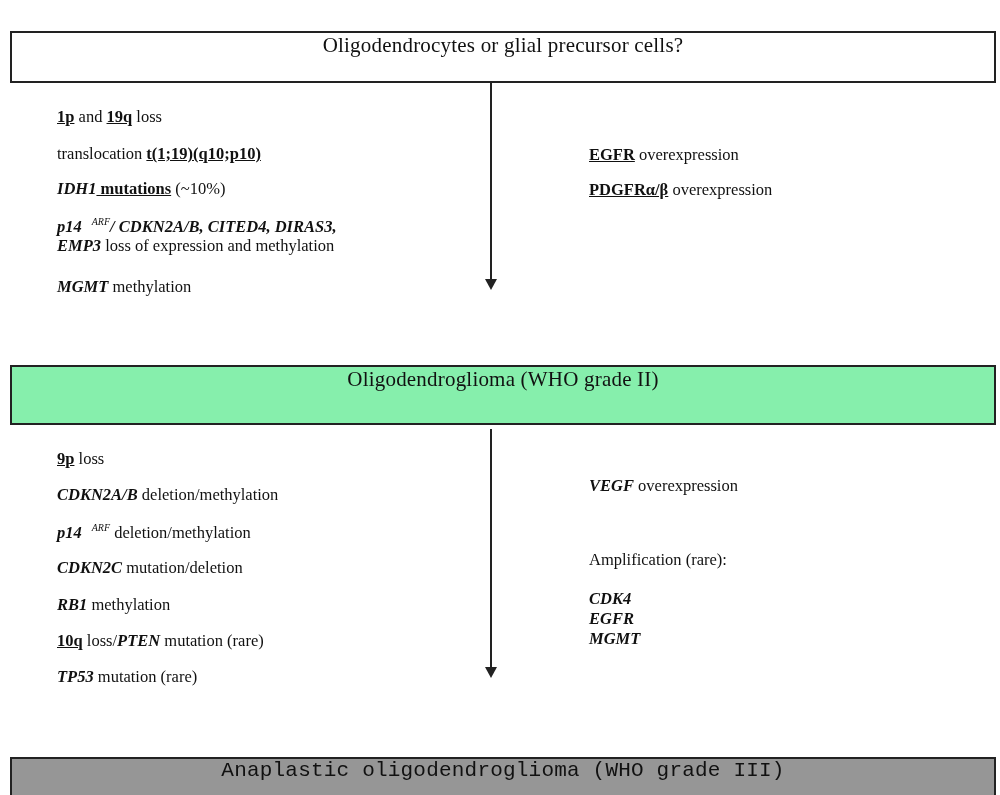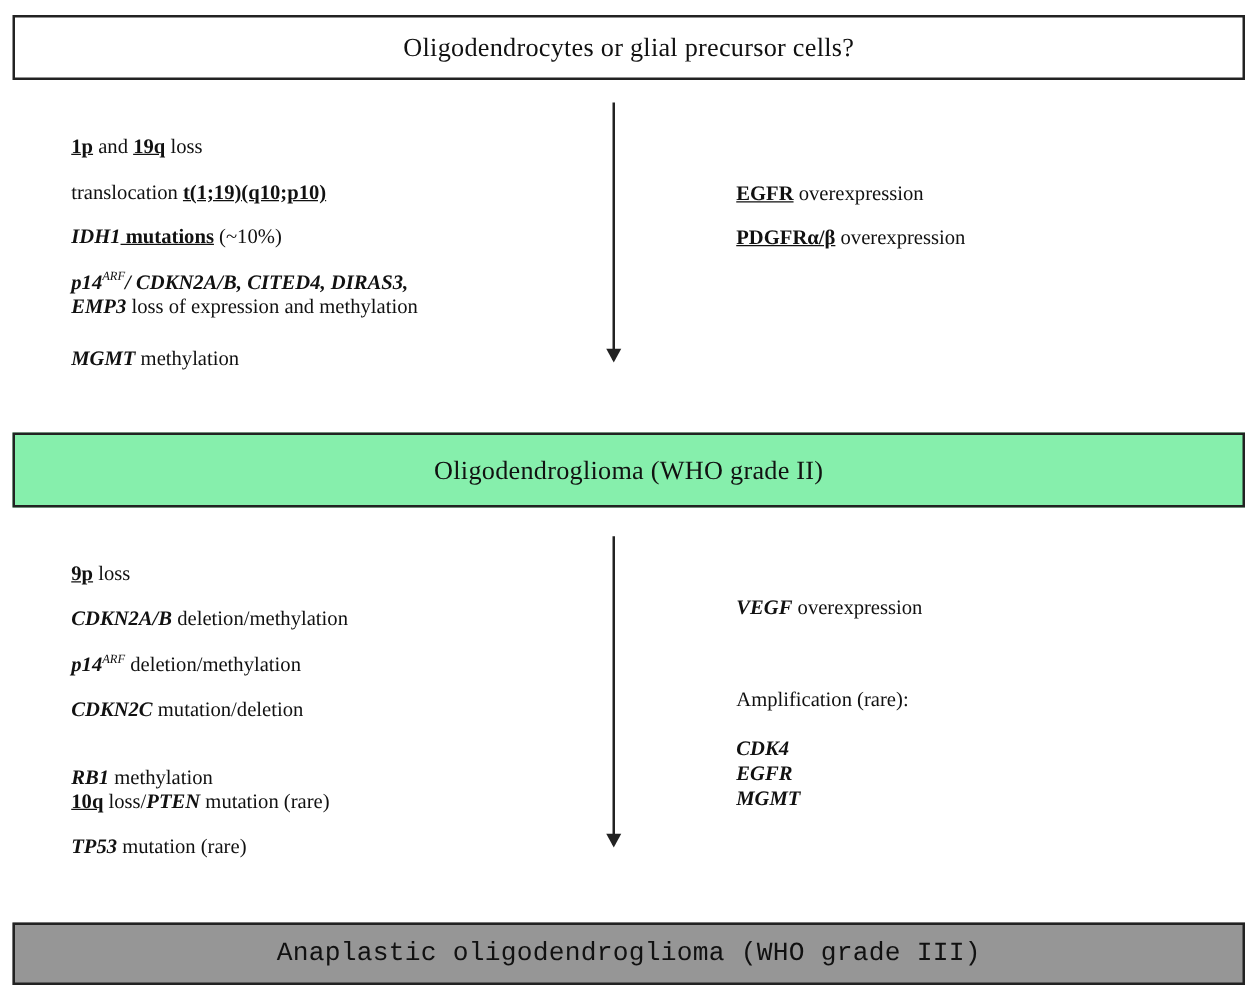--- a/index.html
+++ b/index.html
@@ -1,28 +1,28 @@
 <!DOCTYPE html>
 <html><head>
 <meta charset="utf-8">
 <style>
   html, body { margin: 0; padding: 0; background: #ffffff; }
   body { width: 1000px; height: 795px; position: relative; overflow: hidden;
          font-family: "Liberation Serif", "DejaVu Serif", serif; color: #111; }
   .box { position: absolute; left: 10px; width: 986px; box-sizing: border-box;
-         border: 2px solid #222; display: flex; align-items: center; justify-content: center;
-         font-size: 21px; letter-spacing: 0.2px; }
+         border: 2px solid #222; display: flex; align-items: flex-start; justify-content: center;
+         font-size: 21px; letter-spacing: 0.2px; margin-top: 19px; }
   #box1 { top: 12px; height: 52px; background: #ffffff; }
   #box2 { top: 346px; height: 60px; background: #86efac; }
   #box3 { top: 738px; height: 50px; background: #969696; font-family: Liberation Mono, monospace; }
   .col { position: absolute; font-size: 16.5px; line-height: 1.15; }
   .col .item { position: absolute; left: 0; white-space: nowrap; }
   .b { font-weight: bold; text-decoration: underline; }
   .bi { font-weight: bold; font-style: italic; }
-  sup { font-size: 10px; vertical-align: 7px; font-style: italic; }
+  sup { font-size: 10px; vertical-align: 7px; font-style: italic; margin-left: 10px; }
   .arrow { position: absolute; width: 2px; background: #222; }
   .arrow::after { content: ""; position: absolute; left: -5px; bottom: -2px;
                   border-left: 6px solid transparent; border-right: 6px solid transparent;
                   border-top: 11px solid #222; }
 </style>
 </head>
 <body>
 
 <div id="box1" class="box">
   <span>Oligodendrocytes or glial precursor cells?</span>
@@ -71,21 +71,21 @@
   </div>
   <div class="item" style="top:36px">
     <span class="bi">CDKN2A/B</span><span> deletion/methylation</span>
   </div>
   <div class="item" style="top:72px">
     <span class="bi">p14</span><sup>ARF</sup><span> deletion/methylation</span>
   </div>
   <div class="item" style="top:109px">
     <span class="bi">CDKN2C</span><span> mutation/deletion</span>
   </div>
-  <div class="item" style="top:163px">
+  <div class="item" style="top:146px">
     <span class="bi">RB1</span><span> methylation</span>
   </div>
   <div class="item" style="top:182px">
     <span class="b">10q</span><span> loss/</span><span class="bi">PTEN</span><span> mutation (rare)</span>
   </div>
   <div class="item" style="top:218px">
     <span class="bi">TP53</span><span> mutation (rare)</span>
   </div>
 </div>
 

